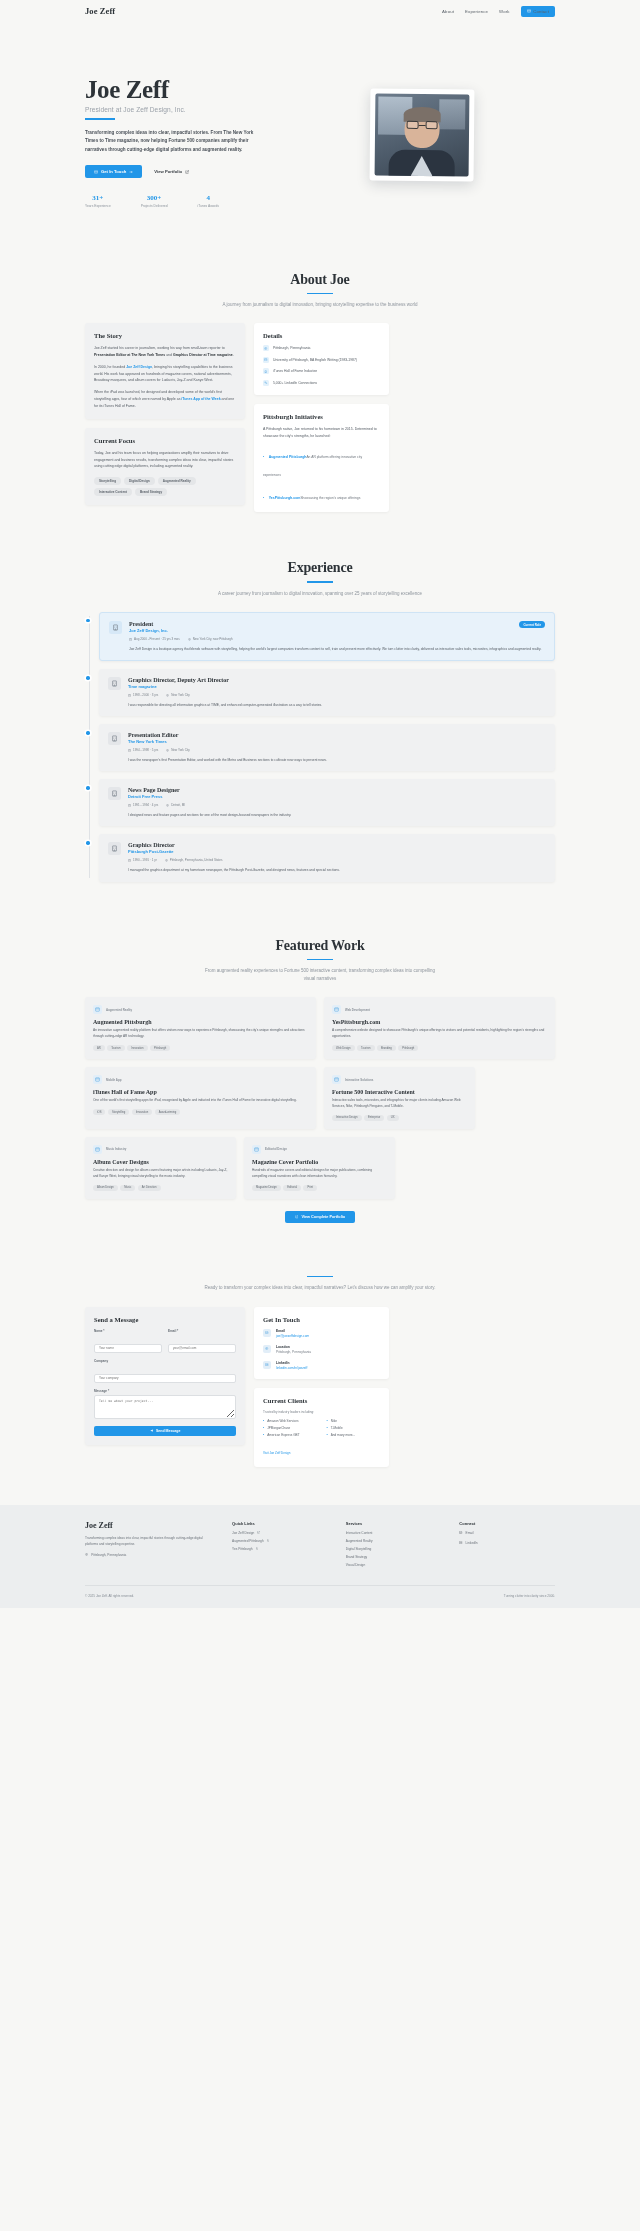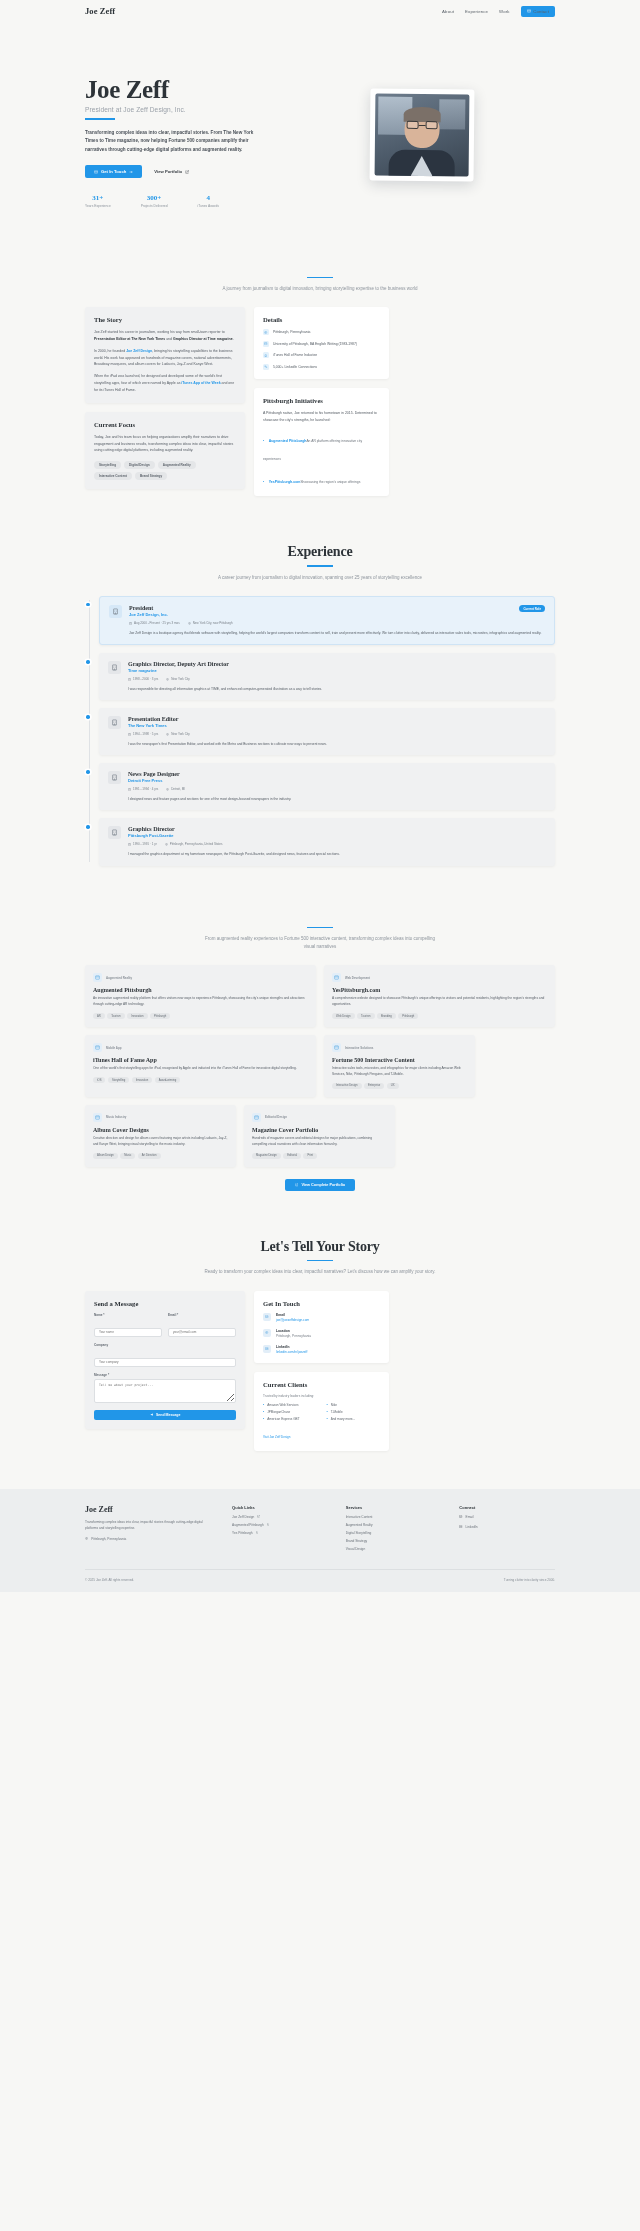--- a/index.html
+++ b/index.html
@@ -211,20 +211,21 @@
       <div class="ph-glass">
           <i></i>
           <b></b>
           <i></i>
         </div>
     </div>
   </div>
 </section>
 
 <section class="wrap">
+  <h2 class="sec-title">About Joe</h2>
   <div class="sec-rule"></div>
   <p class="sec-sub">A journey from journalism to digital innovation, bringing storytelling expertise to the business world</p>
   <div class="about-grid">
     <div class="about-l">
       <div class="card">
         <h3 class="card-t">The Story</h3>
         <p class="body-txt">
           <span>Joe Zeff started his career in journalism, working his way from small-town reporter to </span><b>Presentation Editor at The New York Times</b><span> and </span><b>Graphics Director at Time magazine</b><span>.</span>
         </p>
         <p class="body-txt" style="margin-top:5px">
@@ -458,20 +459,21 @@
                 </svg>Pittsburgh, Pennsylvania, United States</span>
       </div>
       <div class="exp-d">I managed the graphics department at my hometown newspaper, the Pittsburgh Post-Gazette, and designed news, features and special sections.</div>
     </div>
   </div>
 </div>
     </div>
 </section>
 
 <section class="wrap">
+  <h2 class="sec-title">Featured Work</h2>
   <div class="sec-rule"></div>
   <p class="sec-sub">From augmented reality experiences to Fortune 500 interactive content, transforming complex ideas into compelling visual narratives</p>
   <div class="work-grid" id="work-list">
 <div class="wcard" style="width:231px">
   <div class="w-top">
     <span class="w-ico">
             <svg width="5" height="5" viewBox="0 0 16 16" fill="none" stroke="#4aa3e0" stroke-width="1.5">
               <rect x="2" y="2.5" width="12" height="11" rx="1.5"></rect>
               <path d="M2 6h12"></path>
             </svg>
@@ -586,21 +588,20 @@
           <svg width="3.6" height="3.6" viewBox="0 0 16 16" fill="none" stroke="#fff" stroke-width="1.6">
             <path d="M6 3H3v10h10v-3M10 2.5h4v4M14 2.5 8 8.5"></path>
           </svg>
         </span>
       <span>View Complete Portfolio</span>
     </a>
   </div>
 </section>
 
 <section class="wrap">
-  <h2 class="sec-title">Let's Tell Your Story</h2>
   <div class="sec-rule"></div>
   <p class="sec-sub">Ready to transform your complex ideas into clear, impactful narratives? Let's discuss how we can amplify your story.</p>
   <div class="contact-grid">
     <div class="c-l">
       <div class="card">
         <h3 class="card-t">Send a Message</h3>
         <div class="f-row">
           <div class="f-g">
             <span class="f-lab">Name *</span>
             <input class="f-in" placeholder="Your name" style="">

